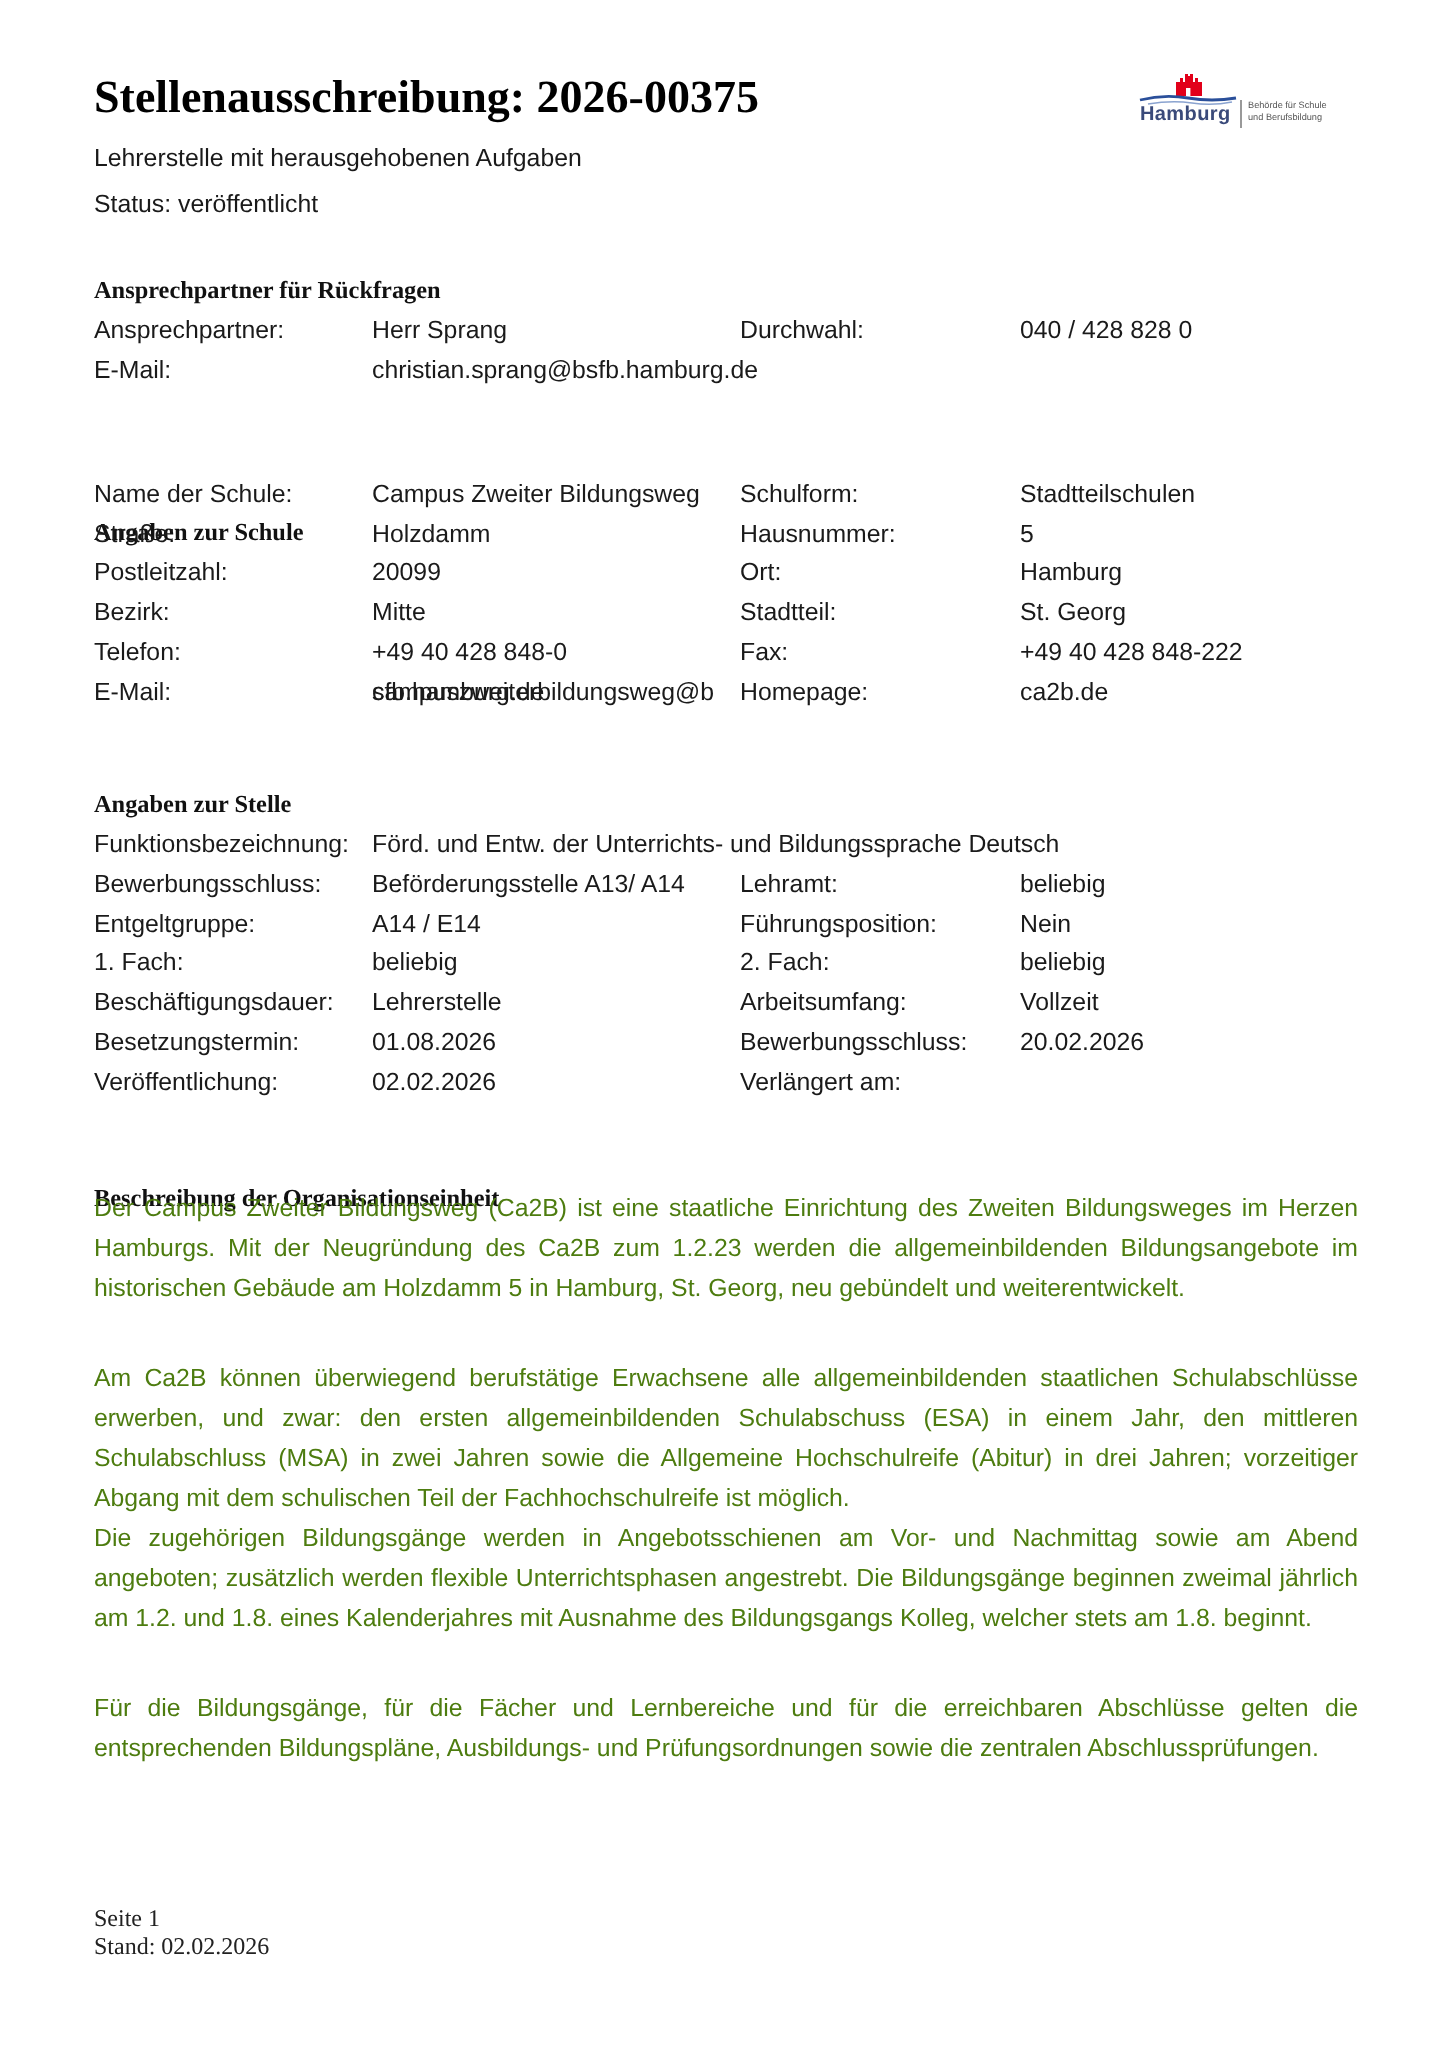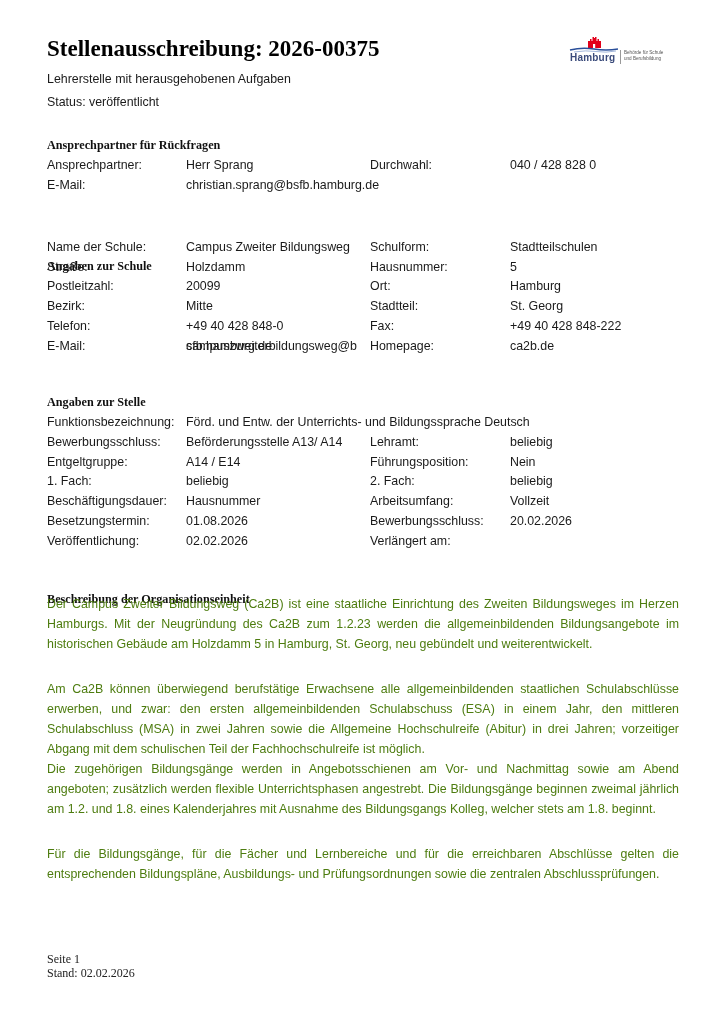--- a/index.html
+++ b/index.html
@@ -119,21 +119,21 @@
     <span class="c4">Nein</span>
   </div>
   <div class="row sans" style="top:474px;">
     <span class="c1">1. Fach:</span>
     <span class="c2">beliebig</span>
     <span class="c3">2. Fach:</span>
     <span class="c4">beliebig</span>
   </div>
   <div class="row sans" style="top:494px;">
     <span class="c1">Beschäftigungsdauer:</span>
-    <span class="c2">Hausnummer</span>
+    <span class="c2">Lehrerstelle</span>
     <span class="c3">Arbeitsumfang:</span>
     <span class="c4">Vollzeit</span>
   </div>
   <div class="row sans" style="top:514px;">
     <span class="c1">Besetzungstermin:</span>
     <span class="c2">01.08.2026</span>
     <span class="c3">Bewerbungsschluss:</span>
     <span class="c4">20.02.2026</span>
   </div>
   <div class="row sans" style="top:534px;">

